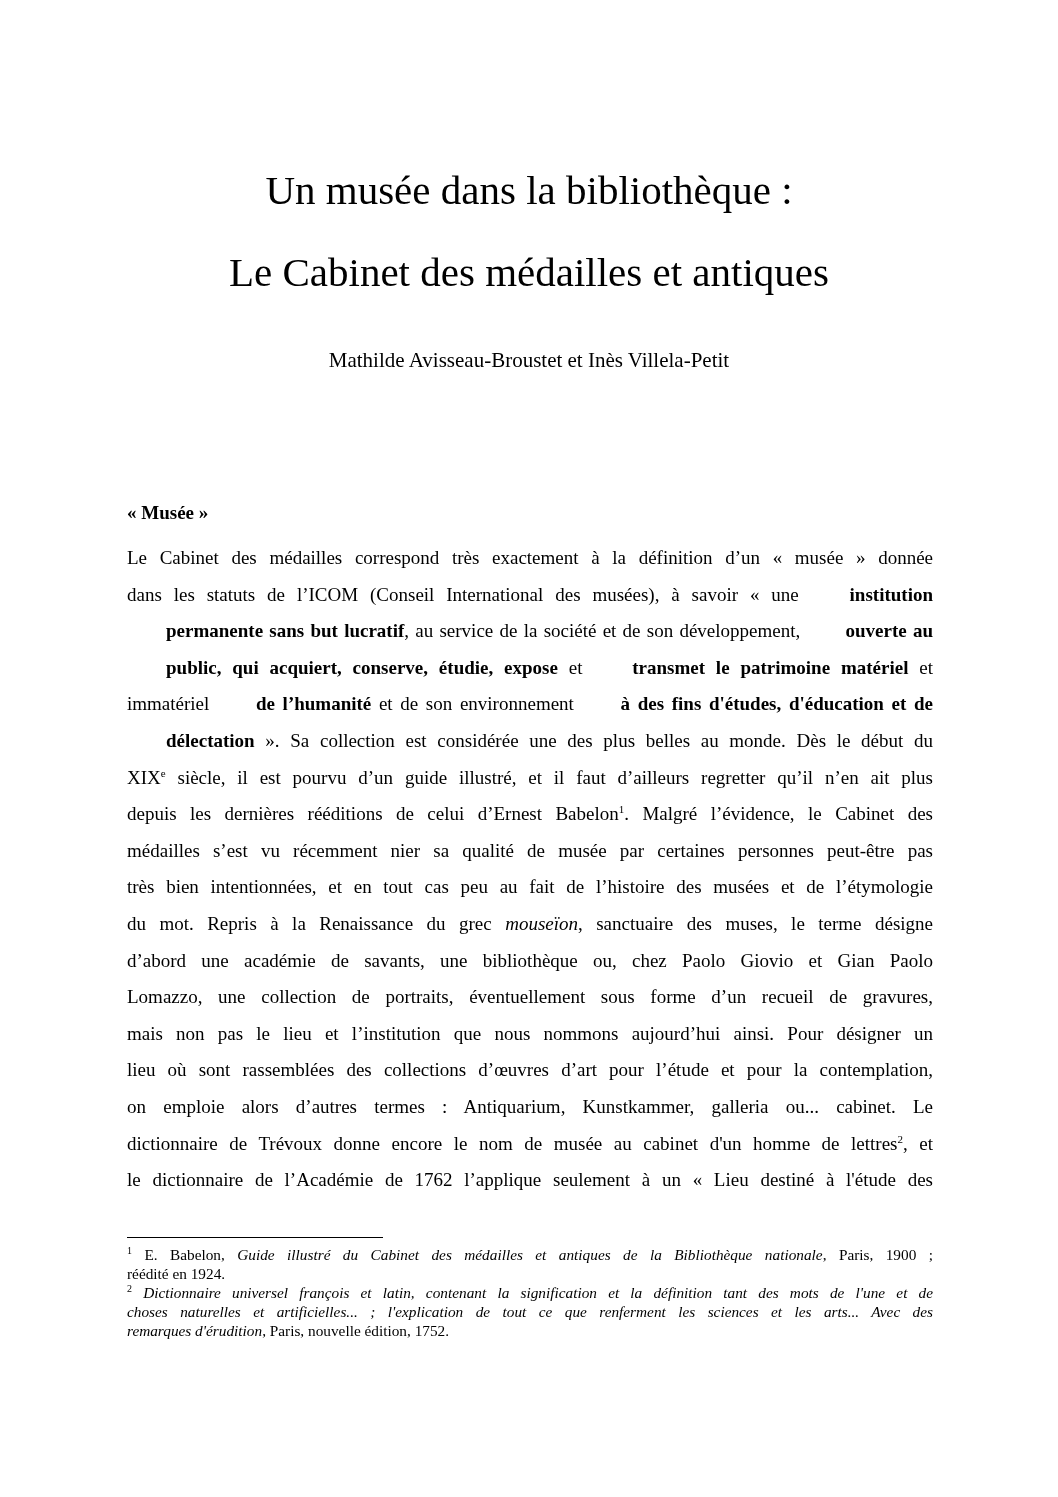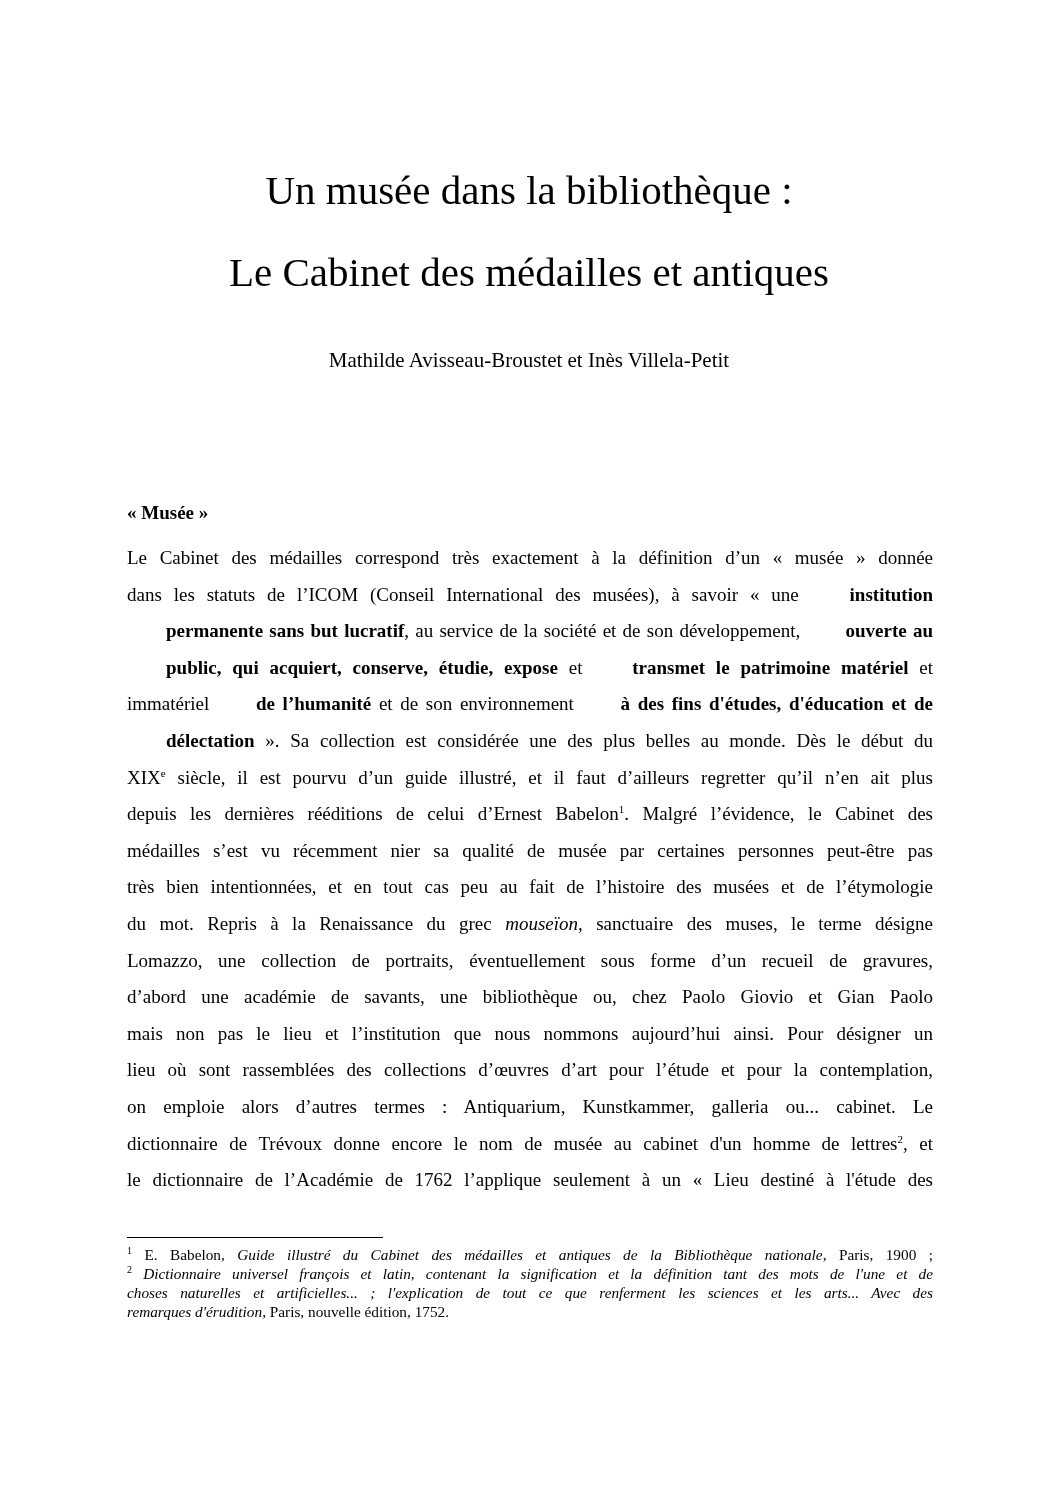--- a/index.html
+++ b/index.html
@@ -38,33 +38,34 @@
     <div class="line"><span>dans les statuts de l’ICOM (Conseil International des musées), à savoir « une </span><b>institution</b></div>
     <div class="line"><b>permanente sans but lucratif</b><span>, au service de la société et de son développement, </span><b>ouverte au</b></div>
     <div class="line"><b>public, qui acquiert, conserve, étudie, expose</b><span> et </span><b>transmet le patrimoine matériel</b><span> et</span></div>
     <div class="line"><span>immatériel </span><b>de l’humanité</b><span> et de son environnement </span><b>à des fins d'études, d'éducation et de</b></div>
     <div class="line"><b>délectation</b><span> ». Sa collection est considérée une des plus belles au monde. Dès le début du</span></div>
     <div class="line"><span>XIX</span><sup>e</sup><span> siècle, il est pourvu d’un guide illustré, et il faut d’ailleurs regretter qu’il n’en ait plus</span></div>
     <div class="line"><span>depuis les dernières rééditions de celui d’Ernest Babelon</span><sup>1</sup><span>. Malgré l’évidence, le Cabinet des</span></div>
     <div class="line"><span>médailles s’est vu récemment nier sa qualité de musée par certaines personnes peut-être pas</span></div>
     <div class="line"><span>très bien intentionnées, et en tout cas peu au fait de l’histoire des musées et de l’étymologie</span></div>
     <div class="line"><span>du mot. Repris à la Renaissance du grec </span><i>mouseïon</i><span>, sanctuaire des muses, le terme désigne</span></div>
+    <div class="line"><span>d’abord une académie de savants, une bibliothèque ou, chez Paolo Giovio et Gian Paolo</span></div>
     <div class="line"><span>Lomazzo, une collection de portraits, éventuellement sous forme d’un recueil de gravures,</span></div>
-    <div class="line"><span>d’abord une académie de savants, une bibliothèque ou, chez Paolo Giovio et Gian Paolo</span></div>
     <div class="line"><span>mais non pas le lieu et l’institution que nous nommons aujourd’hui ainsi. Pour désigner un</span></div>
     <div class="line"><span>lieu où sont rassemblées des collections d’œuvres d’art pour l’étude et pour la contemplation,</span></div>
     <div class="line"><span>on emploie alors d’autres termes : Antiquarium, Kunstkammer, galleria ou... cabinet. Le</span></div>
     <div class="line"><span>dictionnaire de Trévoux donne encore le nom de musée au cabinet d'un homme de lettres</span><sup>2</sup><span>, et</span></div>
     <div class="line last"><span>le dictionnaire de l’Académie de 1762 l’applique seulement à un « Lieu destiné à l'étude des</span></div>
   </div>
 
 <div class="rule"></div>
 
 <div class="footnotes" id="footnotes">
     <div>
       <div class="fl j"><span class="fn-mark">1</span> <span>E. Babelon, </span><i>Guide illustré du Cabinet des médailles et antiques de la Bibliothèque nationale</i><span>, Paris, 1900 ;</span></div>
+      <div class="fl"><span>réédité en 1924.</span></div>
     </div>
     <div>
       <div class="fl j"><span class="fn-mark">2</span> <i>Dictionnaire universel françois et latin, contenant la signification et la définition tant des mots de l'une et de</i></div>
       <div class="fl j"><i>choses naturelles et artificielles... ; l'explication de tout ce que renferment les sciences et les arts... Avec des</i></div>
       <div class="fl"><i>remarques d'érudition</i><span>, Paris, nouvelle édition, 1752.</span></div>
     </div>
   </div>
 
 </body></html>

